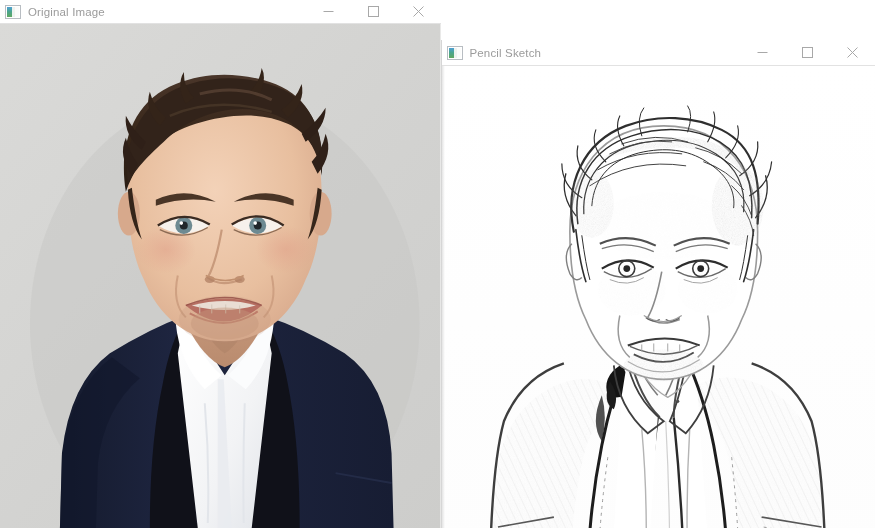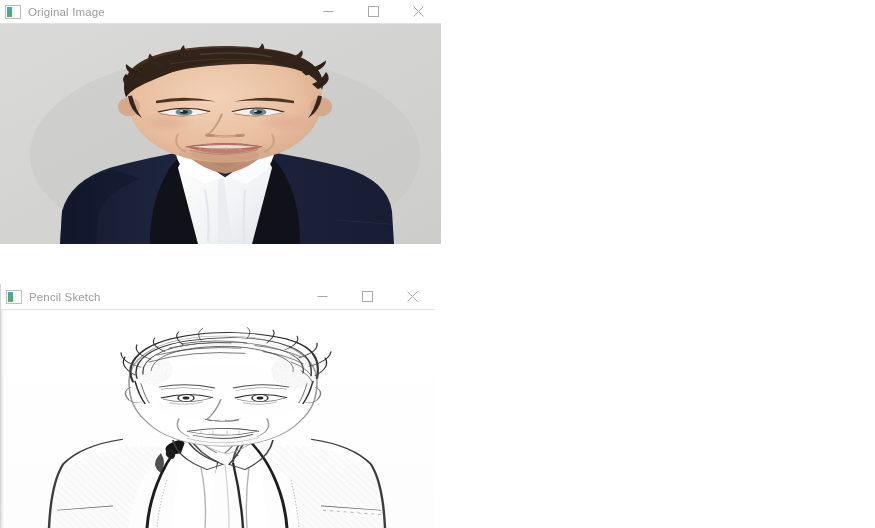--- a/index.html
+++ b/index.html
@@ -10,21 +10,21 @@
     overflow: hidden;
     background: #ffffff;
     font-family: "Liberation Sans", sans-serif;
   }
 
   #desktop {
     position: relative;
     width: 875px;
     height: 528px;
     display: flex;
-    flex-direction: column;
+    flex-direction: row;
     background: #ffffff;
   }
 
   
   .cv-window {
     position: relative;
     height: 528px;
     background: #ffffff;
     display: flex;
     flex-direction: column;

